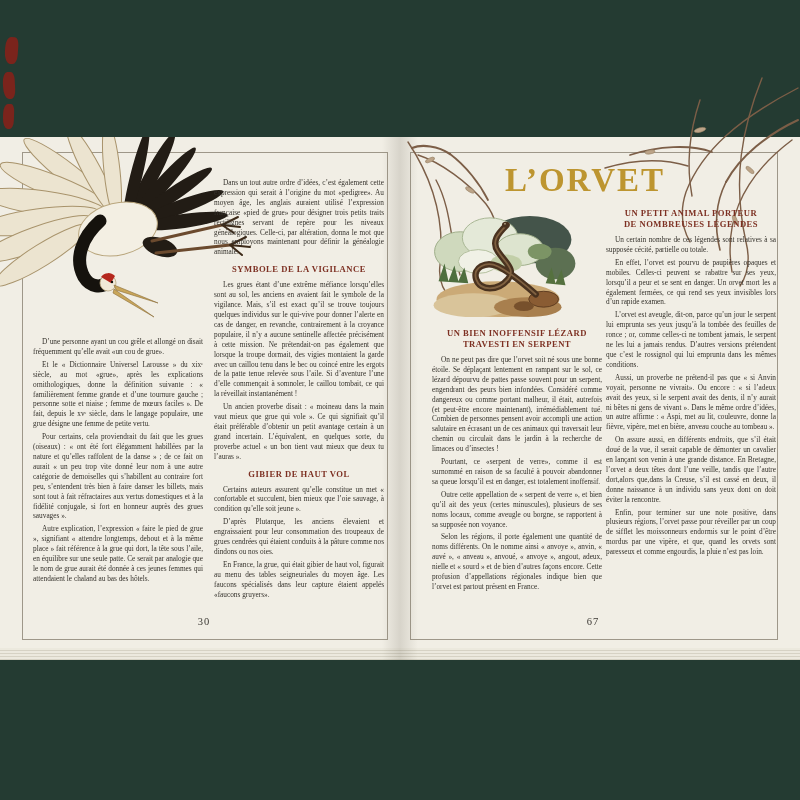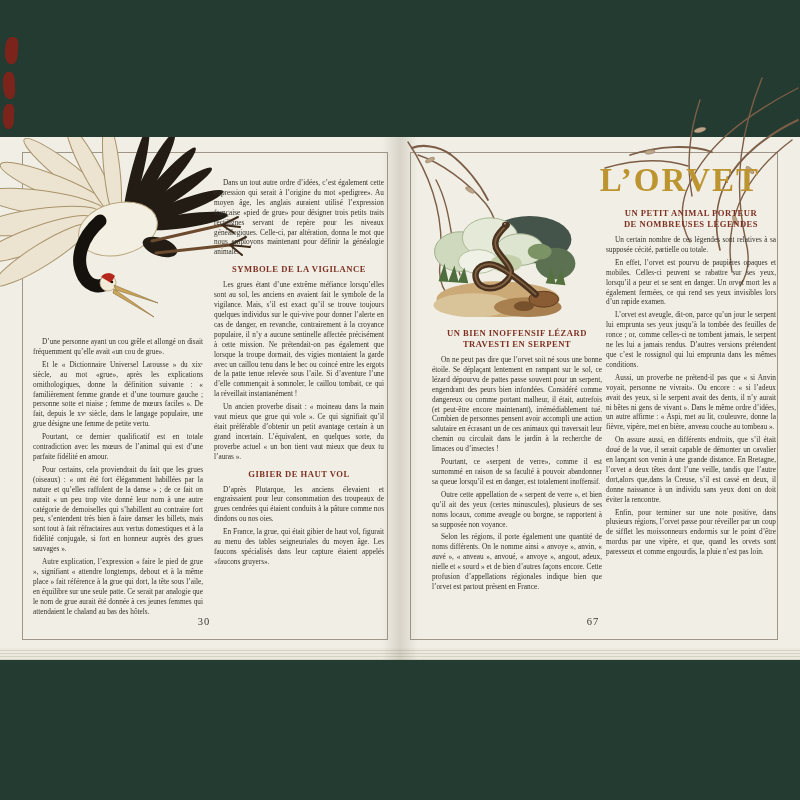--- a/index.html
+++ b/index.html
@@ -12,21 +12,21 @@
      background:linear-gradient(90deg,rgba(80,74,60,0) 0%,rgba(80,74,60,0.16) 50%,rgba(80,74,60,0) 100%);}
   .frame{position:absolute;border:1px solid rgba(130,122,106,0.75);}
   .frame.left{left:22px;top:152px;width:364px;height:486px;}
   .frame.right{left:410px;top:152px;width:366px;height:486px;}
   .col{position:absolute;overflow:hidden;}
   .col p{margin:0 0 3px 0;text-indent:9px;text-align:justify;
      font-size:7.3px;line-height:9.9px;color:#34312b;}
   .sec-h{font-size:8.6px;line-height:11px;font-weight:bold;color:#7d3022;
      letter-spacing:0.5px;text-align:center;margin:7px 0 5px 0;white-space:pre-line;}
   .sec-h.first{margin-top:0;}
-  .chapter-title{position:absolute;left:410px;top:160px;width:350px;text-align:right;
+  .chapter-title{position:absolute;left:410px;top:160px;width:350px;text-align:center;
      font-size:33px;line-height:40px;font-weight:bold;letter-spacing:2px;color:#bd9530;}
   .pagenum{position:absolute;top:616px;text-align:center;font-size:10.5px;color:#3b3833;letter-spacing:1px;}
   .pagenum.left{left:22px;width:364px;}
   .pagenum.right{left:410px;width:366px;}
   .bookmark{position:absolute;background:#7a241c;border-radius:40% 30% 35% 45%;}
   svg{position:absolute;display:block;}
 </style>
 </head>
 <body>
 
@@ -129,31 +129,31 @@
       <g fill="#c9a65a" stroke="#8a6c38" stroke-width="0.6">
         <path d="M114,148 L158,166 L116,153 Z"></path>
         <path d="M114,152 L154,180 L113,156 Z"></path>
       </g>
     </g>
   </svg>
 
   <div class="col" style="left:33px;top:337px;width:170px;height:302px;">
     <p>D’une personne ayant un cou grêle et allongé on disait fréquemment qu’elle avait «un cou de grue».</p>
     <p>Et le « Dictionnaire Universel Larousse » du xixᵉ siècle, au mot «grue», après les explications ornithologiques, donne la définition suivante : « familièrement femme grande et d’une tournure gauche ; personne sotte et niaise ; femme de mœurs faciles ». De fait, depuis le xvᵉ siècle, dans le langage populaire, une grue désigne une femme de petite vertu.</p>
-    <p>Pourtant, ce dernier qualificatif est en totale contradiction avec les mœurs de l’animal qui est d’une parfaite fidélité en amour.</p>
     <p>Pour certains, cela proviendrait du fait que les grues (oiseaux) : « ont été fort élégamment habillées par la nature et qu’elles raffolent de la danse » ; de ce fait on aurait « un peu trop vite donné leur nom à une autre catégorie de demoiselles qui s’habillent au contraire fort peu, s’entendent très bien à faire danser les billets, mais sont tout à fait réfractaires aux vertus domestiques et à la fidélité conjugale, si fort en honneur auprès des grues sauvages ».</p>
     <p>Autre explication, l’expression « faire le pied de grue », signifiant « attendre longtemps, debout et à la même place » fait référence à la grue qui dort, la tête sous l’aile, en équilibre sur une seule patte. Ce serait par analogie que le nom de grue aurait été donnée à ces jeunes femmes qui attendaient le chaland au bas des hôtels.</p>
   </div>
 
   <div class="col" style="left:214px;top:178px;width:170px;height:460px;">
     <p>Dans un tout autre ordre d’idées, c’est également cette expression qui serait à l’origine du mot «pedigree». Au moyen âge, les anglais auraient utilisé l’expression française «pied de grue» pour désigner trois petits traits rectilignes servant de repère pour les niveaux généalogiques. Celle-ci, par altération, donna le mot que nous employons maintenant pour définir la généalogie animale.</p>
     <div class="sec-h">SYMBOLE DE LA VIGILANCE</div>
     <p>Les grues étant d’une extrême méfiance lorsqu’elles sont au sol, les anciens en avaient fait le symbole de la vigilance. Mais, s’il est exact qu’il se trouve toujours quelques individus sur le qui-vive pour donner l’alerte en cas de danger, en revanche, contrairement à la croyance populaire, il n’y a aucune sentinelle affectée précisément à cette mission. Ne prétendait-on pas également que lorsque la troupe dormait, des vigies montaient la garde avec un caillou tenu dans le bec ou coincé entre les ergots de la patte tenue relevée sous l’aile. Si d’aventure l’une d’elle commençait à somnoler, le caillou tombait, ce qui la réveillait instantanément !</p>
     <p>Un ancien proverbe disait : « moineau dans la main vaut mieux que grue qui vole ». Ce qui signifiait qu’il était préférable d’obtenir un petit avantage certain à un grand incertain. L’équivalent, en quelques sorte, du proverbe actuel « un bon tient vaut mieux que deux tu l’auras ».</p>
     <div class="sec-h">GIBIER DE HAUT VOL</div>
+    <p>Certains auteurs assurent qu’elle constitue un met « confortable et succulent, bien mieux que l’oie sauvage, à condition qu’elle soit jeune ».</p>
     <p>D’après Plutarque, les anciens élevaient et engraissaient pour leur consommation des troupeaux de grues cendrées qui étaient conduits à la pâture comme nos dindons ou nos oies.</p>
     <p>En France, la grue, qui était gibier de haut vol, figurait au menu des tables seigneuriales du moyen âge. Les faucons spécialisés dans leur capture étaient appelés «faucons gruyers».</p>
   </div>
 
   <div class="col" style="left:424px;top:328px;width:170px;height:312px;margin-left:8px;">
     <div class="sec-h first">UN BIEN INOFFENSIF LÉZARD
 TRAVESTI EN SERPENT</div>
     <p>On ne peut pas dire que l’orvet soit né sous une bonne étoile. Se déplaçant lentement en rampant sur le sol, ce lézard dépourvu de pattes passe souvent pour un serpent, engendrant des peurs bien infondées. Considéré comme dangereux ou comme portant malheur, il était, autrefois (et peut-être encore maintenant), irrémédiablement tué. Combien de personnes pensent avoir accompli une action salutaire en écrasant un de ces animaux qui traversait leur chemin ou circulait dans le jardin à la recherche de limaces ou d’insectes !</p>
     <p>Pourtant, ce «serpent de verre», comme il est surnommé en raison de sa faculté à pouvoir abandonner sa queue lorsqu’il est en danger, est totalement inoffensif.</p>
     <p>Outre cette appellation de « serpent de verre », et bien qu’il ait des yeux (certes minuscules), plusieurs de ses noms locaux, comme aveugle ou borgne, se rapportent à sa supposée non voyance.</p>

